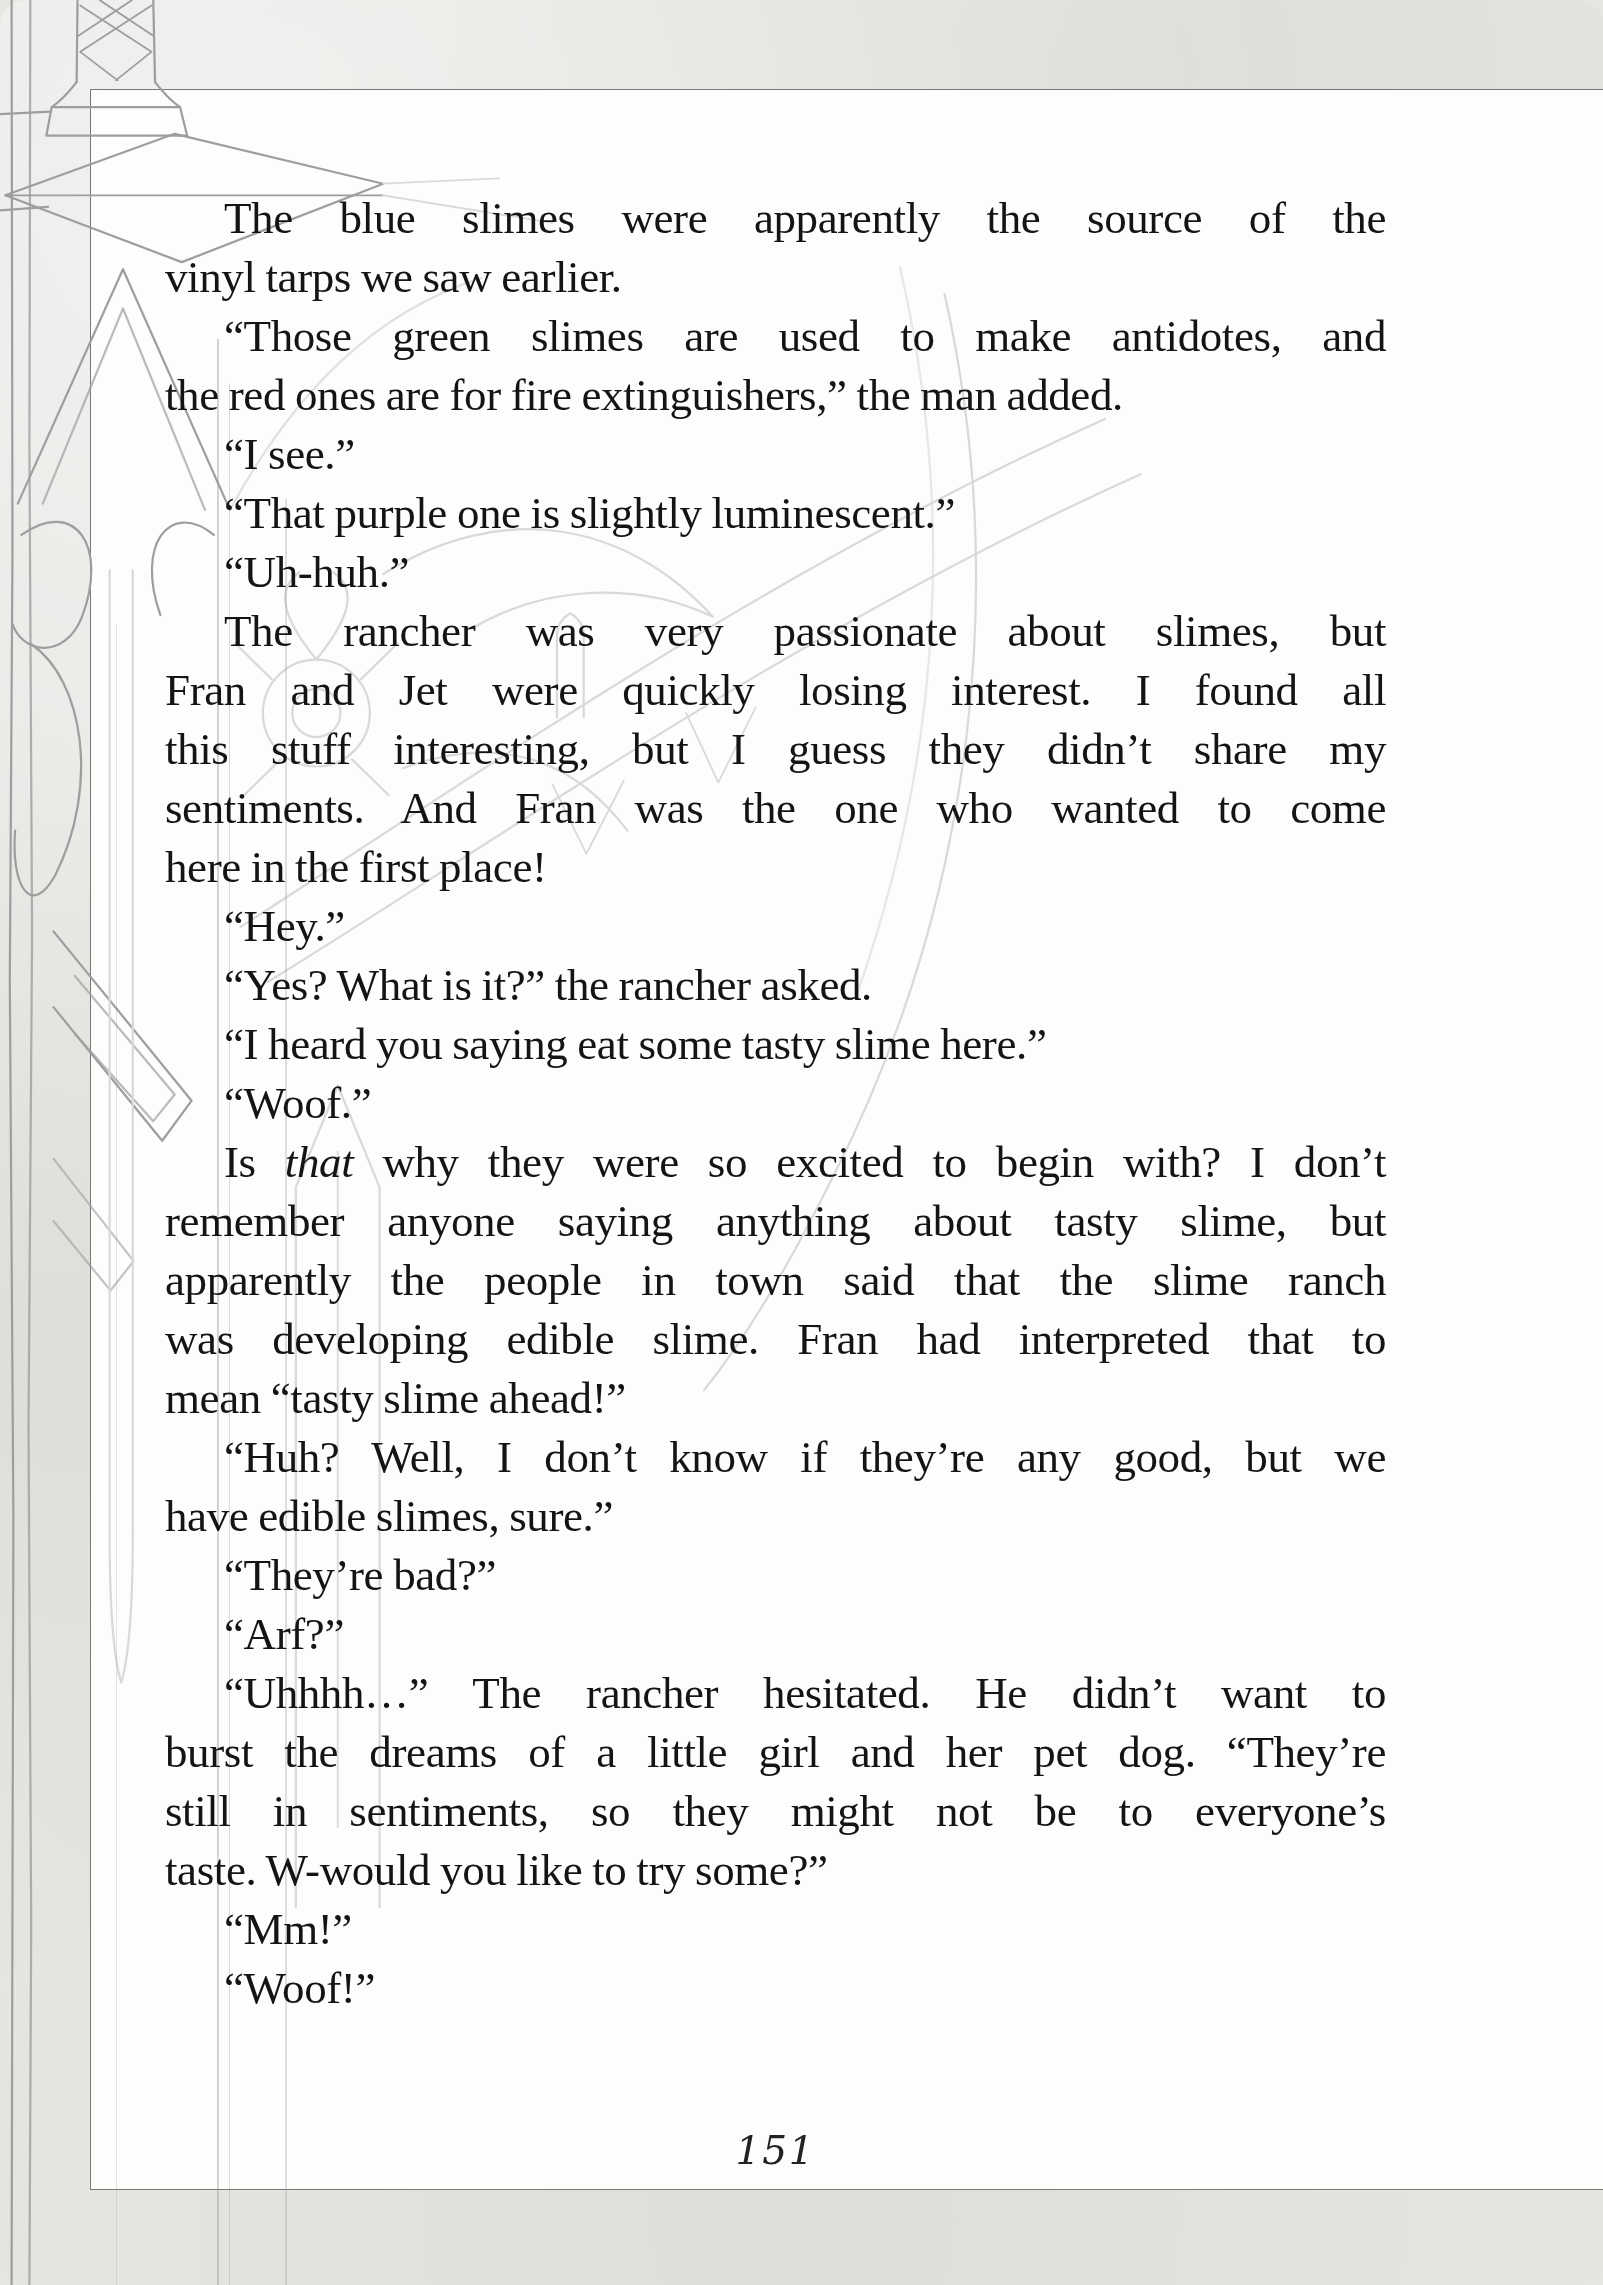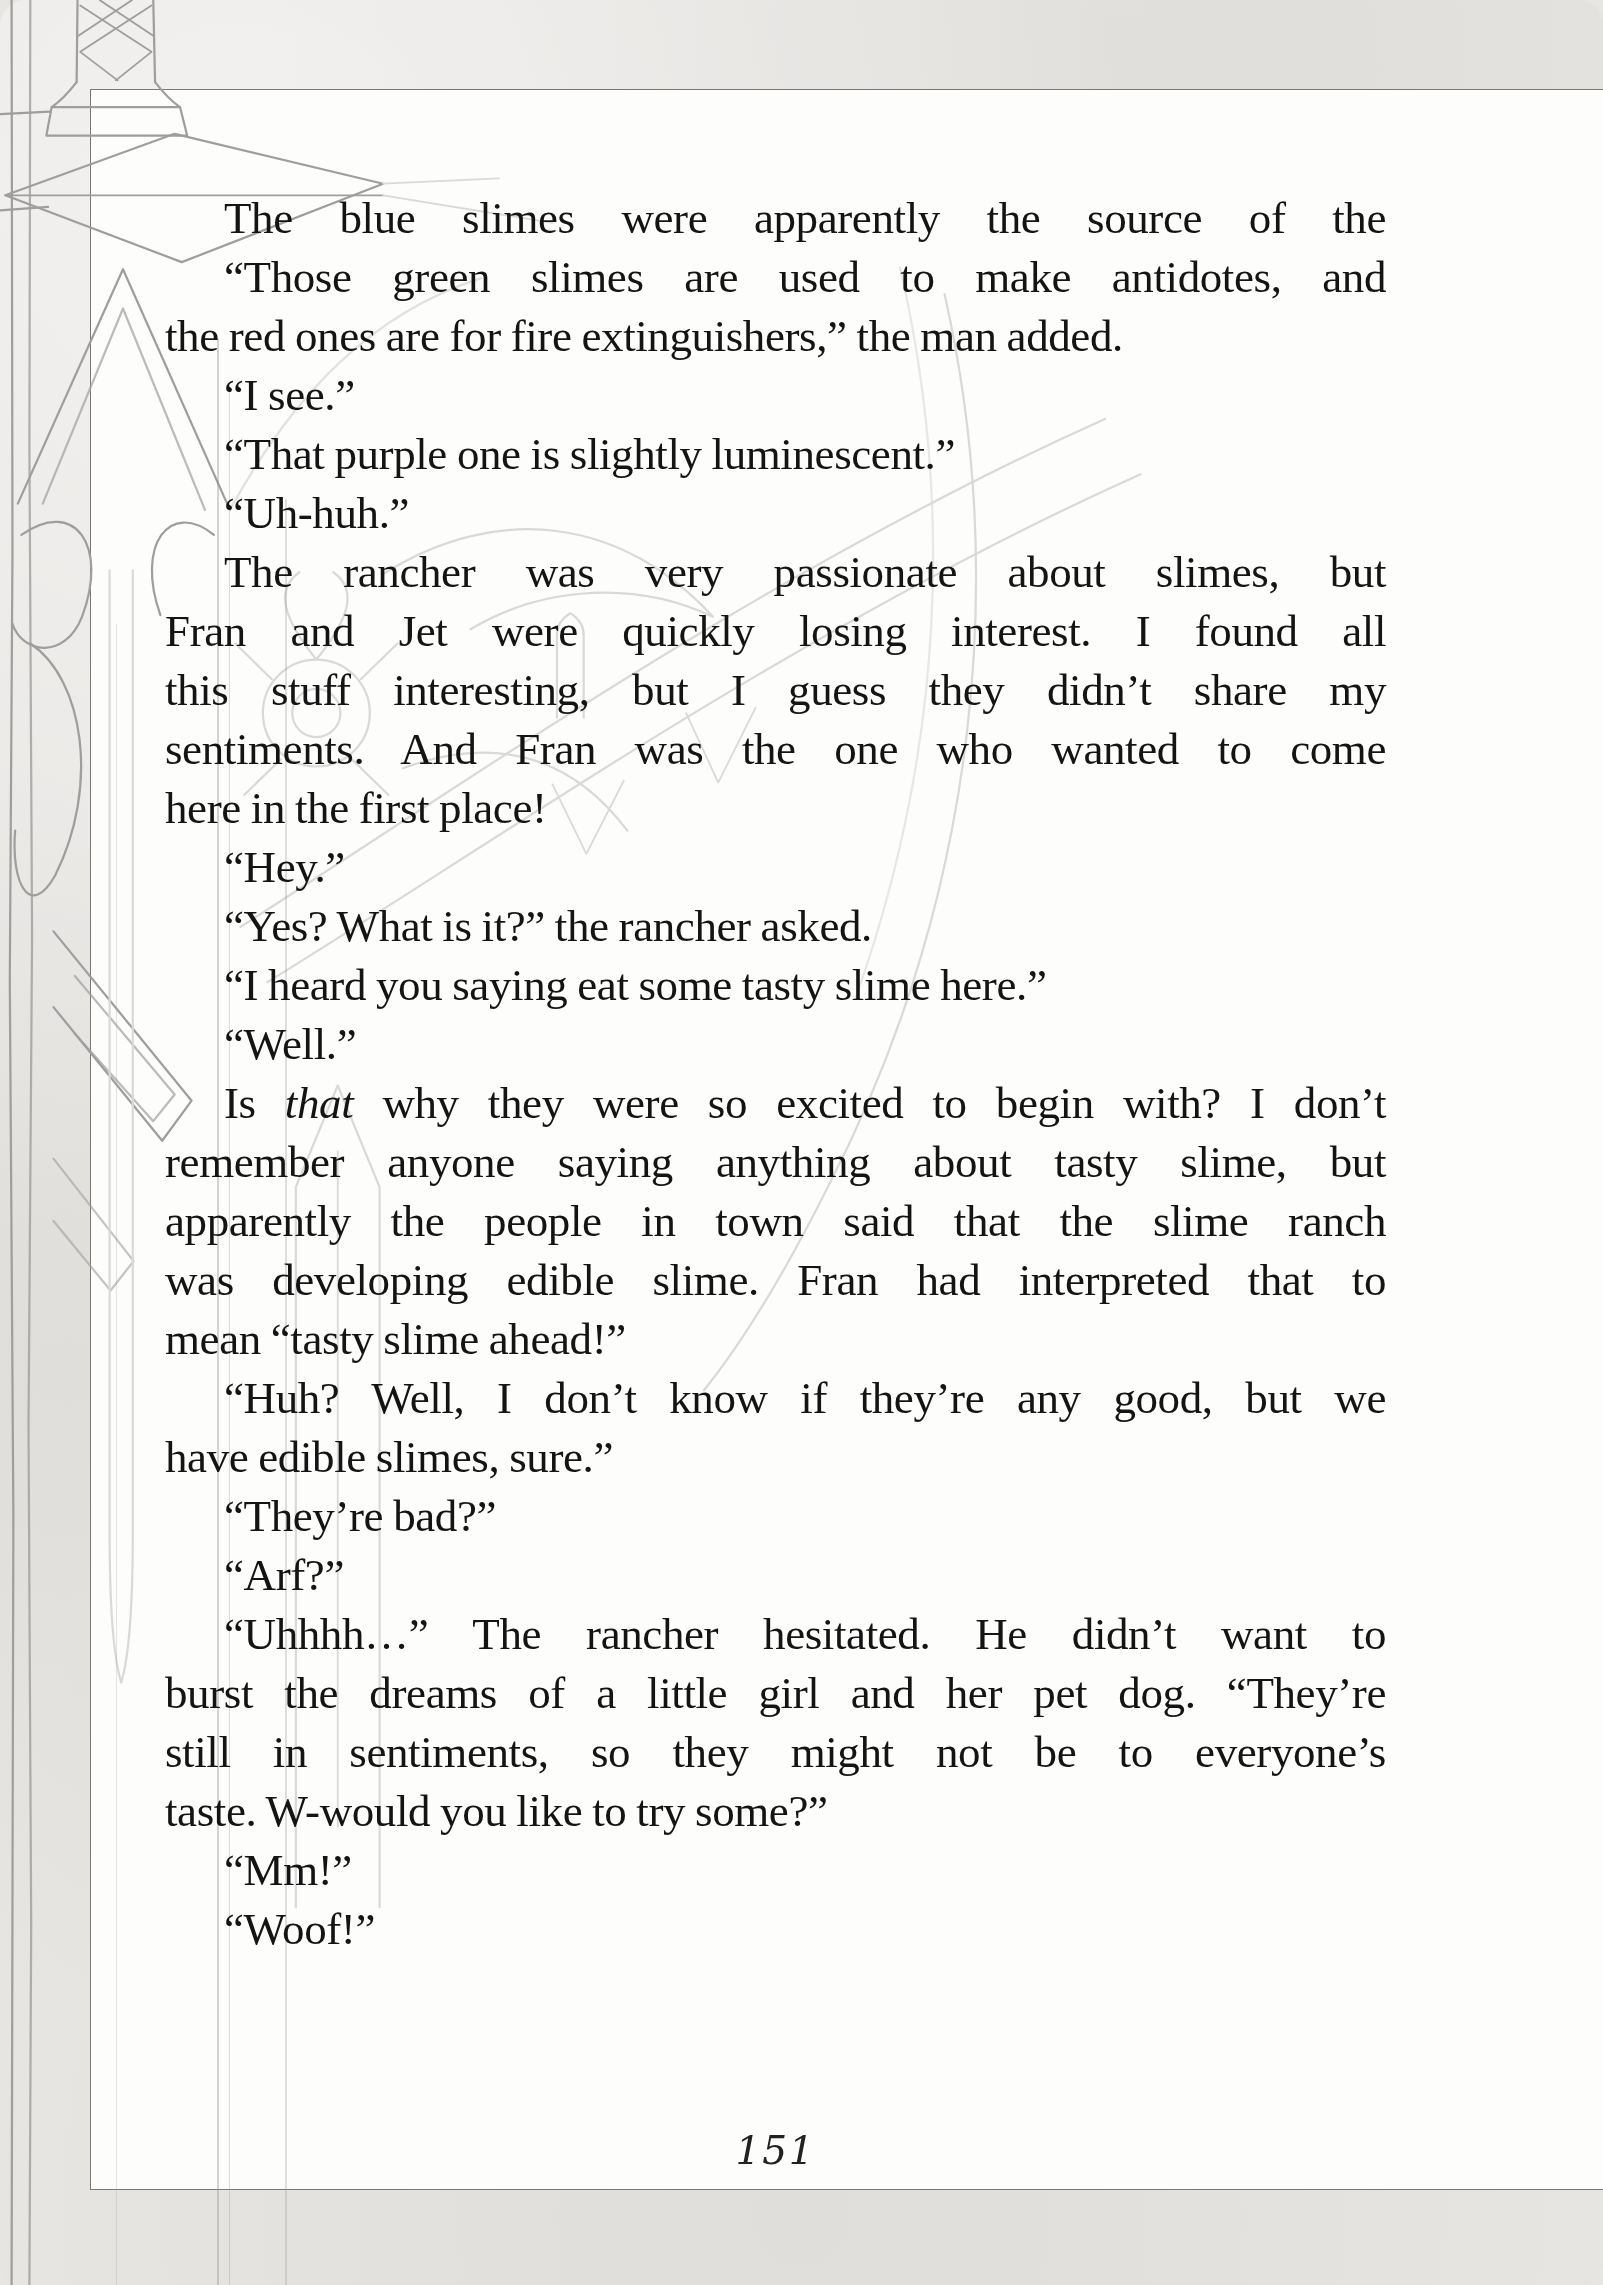--- a/index.html
+++ b/index.html
@@ -115,34 +115,35 @@
     </g>
   </svg>
 
   <div class="crease c1"></div>
   <div class="crease c2"></div>
   <div class="crease c3"></div>
   <div class="crease c4"></div>
 
   <div class="textcol">
       <div class="line para-first">The blue slimes were apparently the source of the</div>
+      <div class="line para-last">vinyl tarps we saw earlier.</div>
       <div class="line para-first">“Those green slimes are used to make antidotes, and</div>
       <div class="line para-last">the red ones are for fire extinguishers,” the man added.</div>
       <div class="line para-first para-last">“I see.”</div>
       <div class="line para-first para-last">“That purple one is slightly luminescent.”</div>
       <div class="line para-first para-last">“Uh-huh.”</div>
       <div class="line para-first">The rancher was very passionate about slimes, but</div>
       <div class="line">Fran and Jet were quickly losing interest. I found all</div>
       <div class="line">this stuff interesting, but I guess they didn’t share my</div>
       <div class="line">sentiments. And Fran was the one who wanted to come</div>
       <div class="line para-last">here in the first place!</div>
       <div class="line para-first para-last">“Hey.”</div>
       <div class="line para-first para-last">“Yes? What is it?” the rancher asked.</div>
       <div class="line para-first para-last">“I heard you saying eat some tasty slime here.”</div>
-      <div class="line para-first para-last">“Well.”</div>
+      <div class="line para-first para-last">“Woof.”</div>
       <div class="line para-first">Is <i>that</i> why they were so excited to begin with? I don’t</div>
       <div class="line">remember anyone saying anything about tasty slime, but</div>
       <div class="line">apparently the people in town said that the slime ranch</div>
       <div class="line">was developing edible slime. Fran had interpreted that to</div>
       <div class="line para-last">mean “tasty slime ahead!”</div>
       <div class="line para-first">“Huh? Well, I don’t know if they’re any good, but we</div>
       <div class="line para-last">have edible slimes, sure.”</div>
       <div class="line para-first para-last">“They’re bad?”</div>
       <div class="line para-first para-last">“Arf?”</div>
       <div class="line para-first">“Uhhhh…” The rancher hesitated. He didn’t want to</div>

